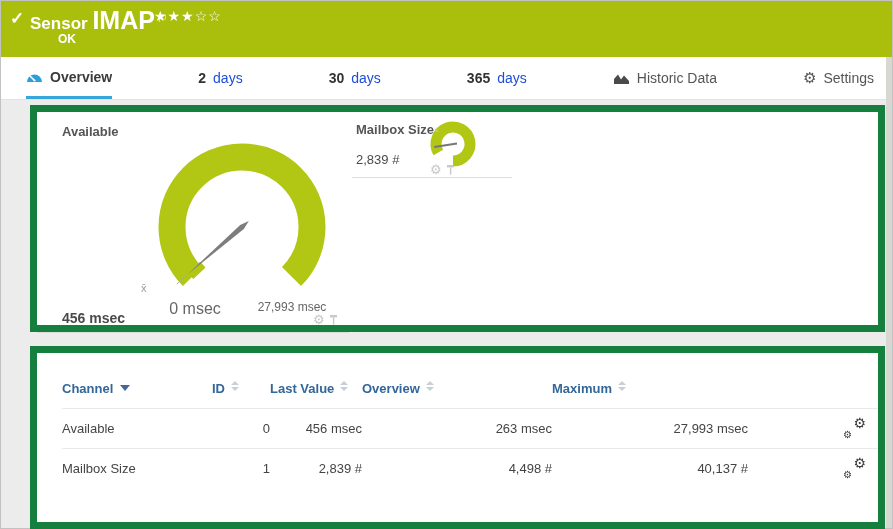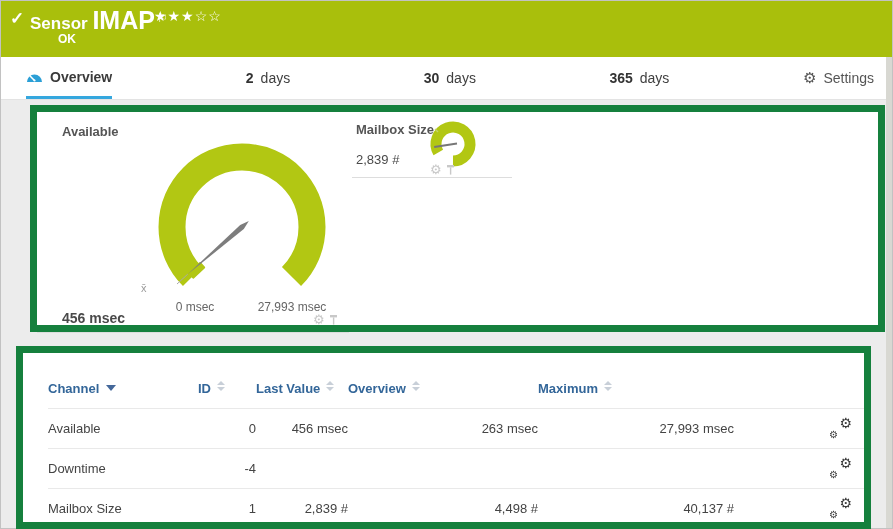--- a/index.html
+++ b/index.html
@@ -16,51 +16,51 @@
   .flag { font-size:12px; vertical-align:7px; margin-left:2px; font-weight:normal; }
   .stars { position:absolute; left:153px; top:7px; font-size:14px; letter-spacing:1px; }
   .status-ok { position:absolute; left:57px; top:31px; font-size:12px; font-weight:bold; }
 
   
   .tabbar { position:absolute; left:1px; top:57px; right:7px; height:43px; background:#fff;
             border-bottom:1px solid #e3e3e3; display:flex; align-items:stretch;
             justify-content:space-between; padding:0 12px 0 25px; }
   .tab { display:flex; align-items:center; gap:7px; font-size:14px; color:#555; cursor:pointer; }
   .tab .num { font-weight:bold; color:#333; }
-  .tab .word { color:#404040; }
+  .tab .word { color:#1d4ed8; }
   .tab.active { border-bottom:3px solid #35a7de; color:#3a3a3a; font-weight:bold; }
   .tab svg { display:block; }
   .gear-glyph { font-size:15px; color:#555; font-style:normal; }
 
   
   .right-gutter { position:absolute; top:57px; right:1px; bottom:1px; width:6px; background:#d8d8d2; }
 
   
   .panel { position:absolute; background:#fff; border:7px solid #15803d; }
   .panel-gauges { left:30px; top:105px; width:855px; height:227px; }
   .cell { position:absolute; border-bottom:1px solid #dddddd; }
   .cell-available { left:0; top:0; width:312px; height:221px; }
   .cell-title { position:absolute; left:25px; top:12px; font-size:13px; font-weight:bold; color:#555; }
   .big-gauge { position:absolute; left:110px; top:20px; }
   .avg-marker { position:absolute; left:104px; top:170px; font-size:11px; color:#9a9a9a; }
-  .gauge-min { position:absolute; left:118px; top:188px; width:80px; text-align:center; font-size:12px; color:#666; }
+  .gauge-min { position:absolute; left:118px; top:188px; width:80px; text-align:center; font-size:16px; color:#666; }
   .gauge-max { position:absolute; left:200px; top:188px; width:110px; text-align:center; font-size:12px; color:#666; }
   .gauge-value { position:absolute; left:25px; top:198px; font-size:14px; font-weight:bold; color:#4a4a4a; }
   .mini-icons { position:absolute; display:flex; align-items:center; gap:4px; color:#c8c8c8; }
   .cell-available .mini-icons { left:276px; top:200px; }
   .mini-icons .gg { font-size:13px; font-style:normal; }
 
   .cell-mailbox { left:315px; top:0; width:160px; height:66px; }
   .cell-mailbox .cell-title { left:4px; top:10px; }
   .mb-value { position:absolute; left:4px; top:40px; font-size:13px; color:#4a4a4a; }
   .small-gauge { position:absolute; left:70px; top:3px; }
   .cell-mailbox .mini-icons { left:78px; top:50px; }
 
   
-  .panel-table { left:16px; top:346px; width:855px; height:183px; overflow:hidden; }
+  .panel-table { left:30px; top:346px; width:855px; height:183px; overflow:hidden; }
   table.channels { margin:14px 12px 0 25px; width:818px; border-collapse:collapse; table-layout:fixed; }
   .channels th { color:#336699; font-size:13px; font-weight:bold; text-align:left;
                  padding:14px 0 12px 0; vertical-align:top; }
   .channels th:first-child { text-align:left; }
   .channels td { font-size:13px; color:#444; text-align:right; padding:9px 0;
                  border-top:1px solid #e9e9e9; white-space:nowrap; }
   .channels td:first-child { text-align:left; }
   .col-channel { width:150px; } .col-id { width:58px; } .col-last { width:92px; }
   .col-min { width:190px; } .col-max { width:196px; } .col-act { width:132px; }
   .sort { display:inline-block; vertical-align:2px; margin-left:6px; }
@@ -102,20 +102,26 @@
       <span class="num">2</span>
       <span class="word">days</span>
     </div>
     <div class="tab">
       <span class="num">30</span>
       <span class="word">days</span>
     </div>
     <div class="tab">
       <span class="num">365</span>
       <span class="word">days</span>
+    </div>
+    <div class="tab">
+      <svg width="17" height="13" viewBox="0 0 17 13">
+        <polygon points="1,12 1,7 5,2.5 8,7.5 11,3.5 16,9 16,12" fill="#4a4a4a"></polygon>
+      </svg>
+      <span>Historic Data</span>
     </div>
     <div class="tab">
       <i class="gear-glyph">⚙</i>
       <span>Settings</span>
     </div>
   </div>
 
   <div class="right-gutter"></div>
 
   <div class="panel panel-gauges">
@@ -187,28 +193,20 @@
       <tbody>
         <tr>
           <td>Available</td>
           <td>0</td>
           <td>456 msec</td>
           <td>263 msec</td>
           <td>27,993 msec</td>
           <td><span class="row-gears"><i class="g1">⚙</i><i class="g2">⚙</i></span></td>
         </tr>
         <tr>
-          <td>Downtime</td>
-          <td>-4</td>
-          <td></td>
-          <td></td>
-          <td></td>
-          <td><span class="row-gears"><i class="g1">⚙</i><i class="g2">⚙</i></span></td>
-        </tr>
-        <tr>
           <td>Mailbox Size</td>
           <td>1</td>
           <td>2,839 #</td>
           <td>4,498 #</td>
           <td>40,137 #</td>
           <td><span class="row-gears"><i class="g1">⚙</i><i class="g2">⚙</i></span></td>
         </tr>
       </tbody>
     </table>
   </div>

